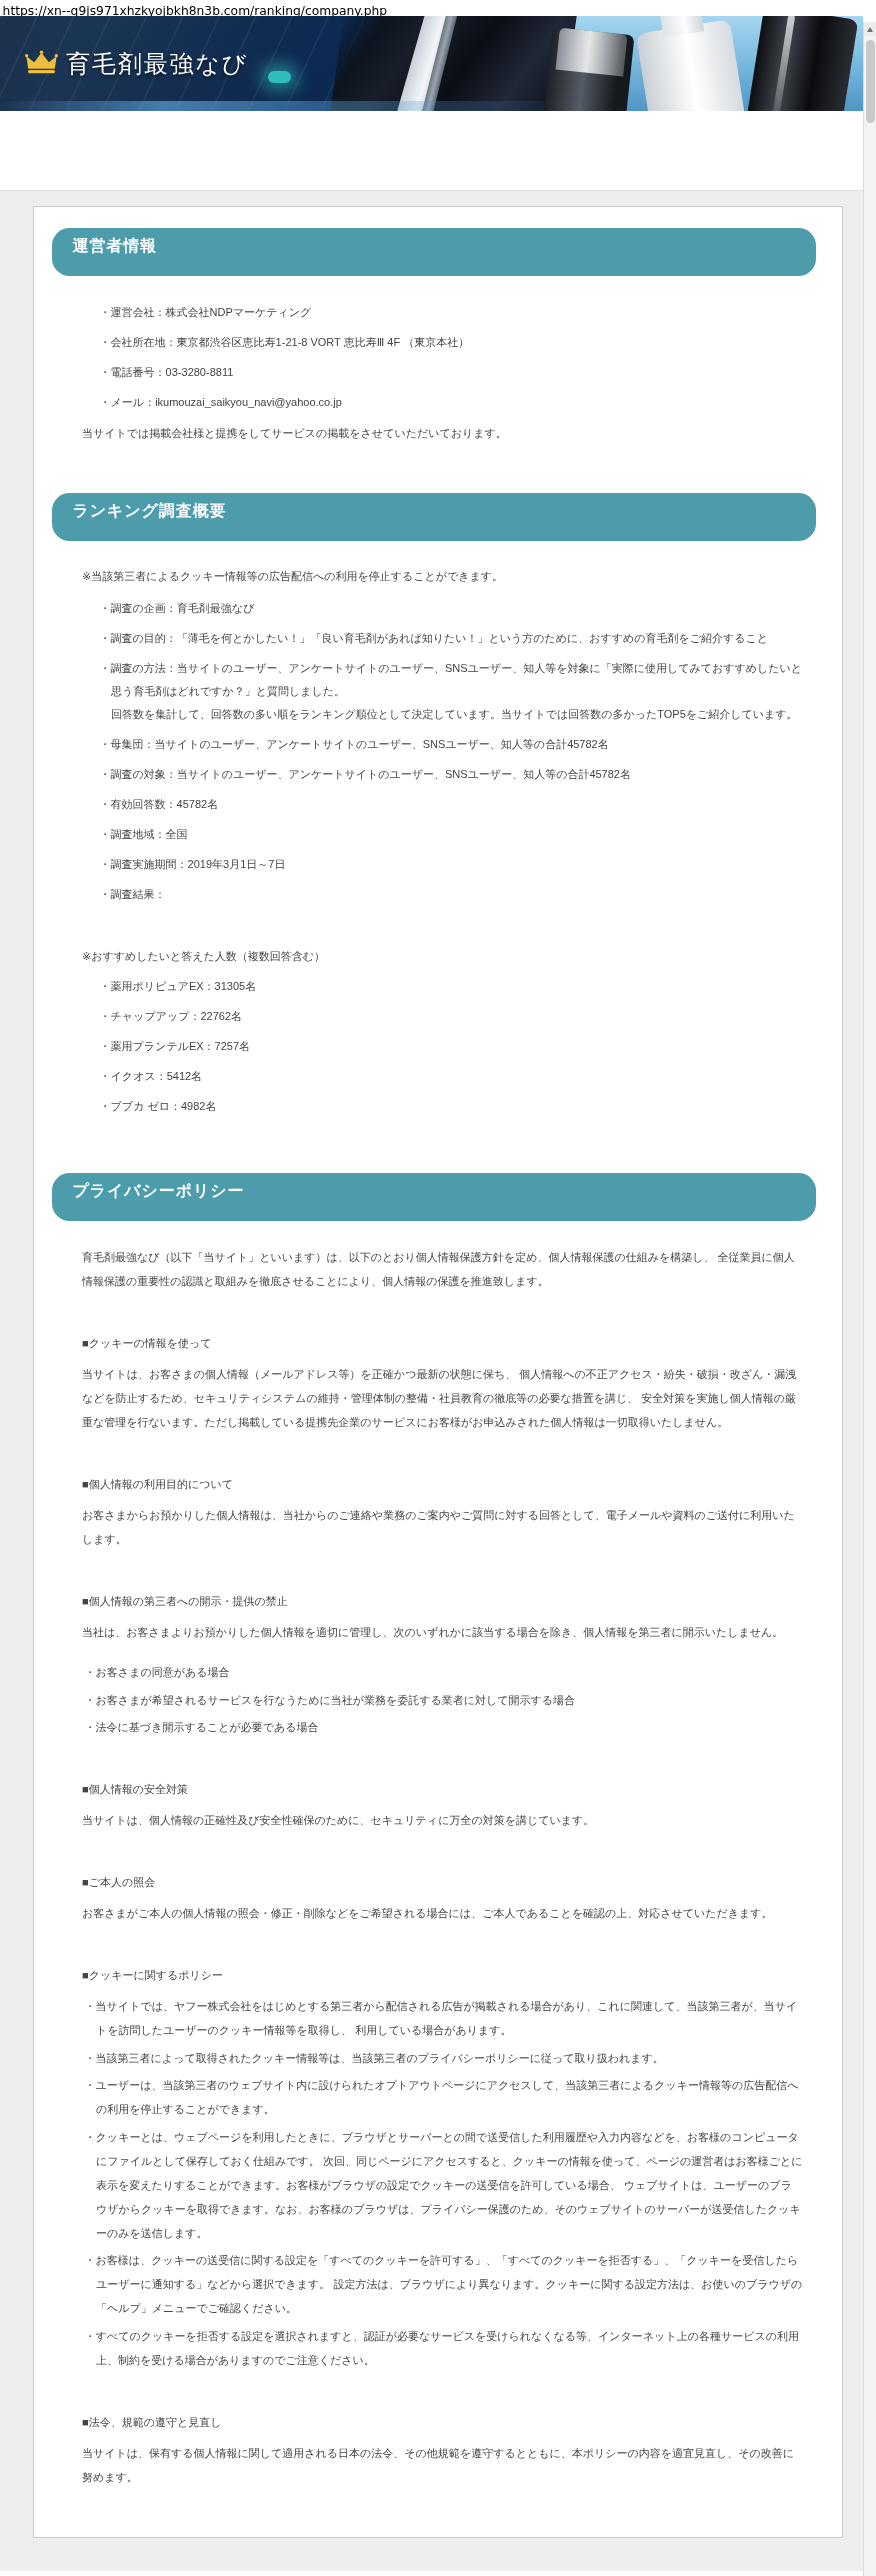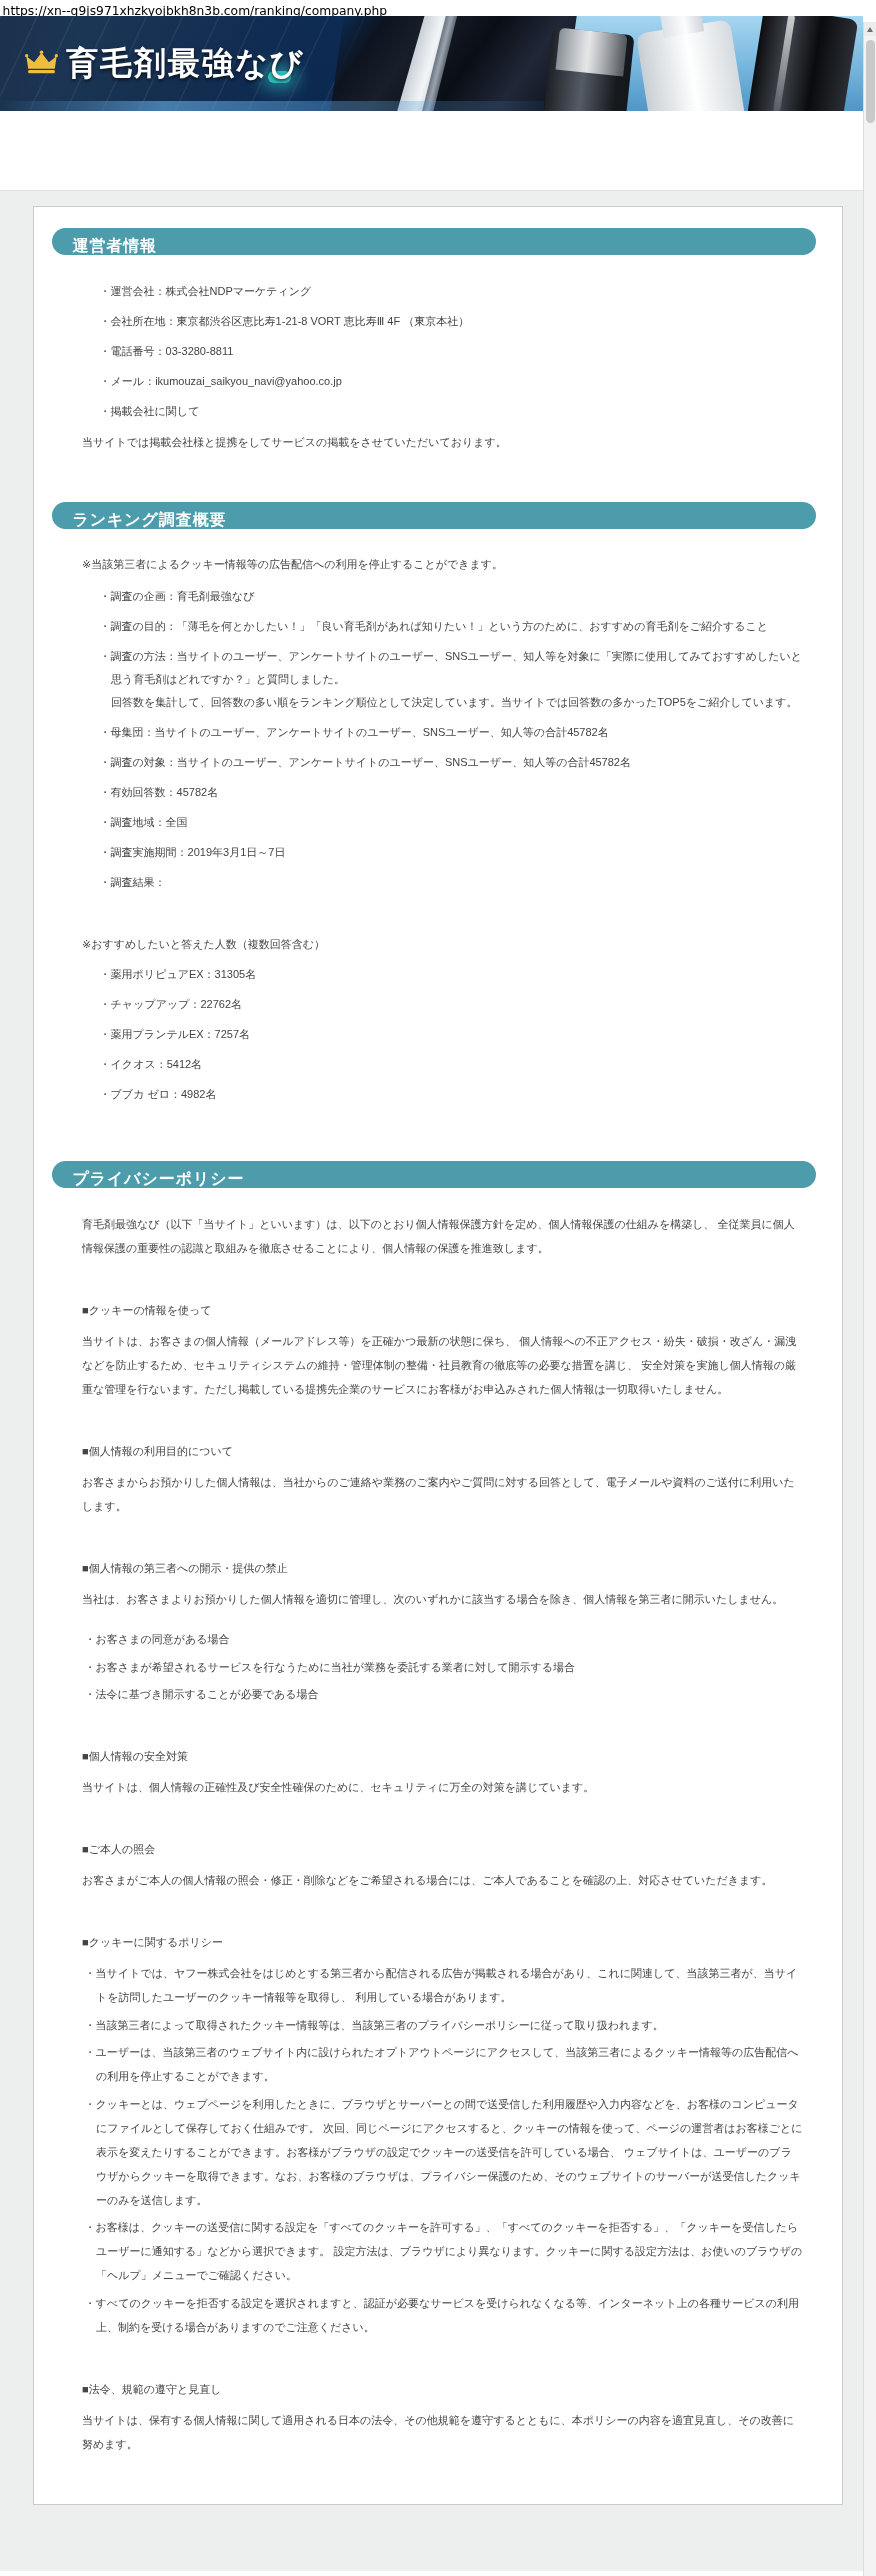--- a/index.html
+++ b/index.html
@@ -35,29 +35,29 @@
   .bottle-white .nozzle { position:absolute; top:-26%; left:28%; width:44%; height:34%;
     background:linear-gradient(90deg,#dde2e6,#fbfcfd 55%,#cfd5d9); border-radius:5.3px 5.3px 1.8px 1.8px; }
   .bottle-black { left:87.5%; width:11%; top:-4%; bottom:-16%;
     background:linear-gradient(90deg,#0c0d10,#40454d 30%,#0a0b0e 62%,#2a2e34 100%); border-radius:8.8px; transform:rotate(9deg); }
   .bottle-black .shine { position:absolute; top:4%; bottom:4%; left:26%; width:8%;
     background:linear-gradient(180deg, rgba(255,255,255,0.75), rgba(255,255,255,0.1)); border-radius:3.5px; }
   .banner-band { position:absolute; bottom:0; left:0; width:63%; height:10.5px;
     background:linear-gradient(90deg, rgba(90,170,230,0.0), rgba(110,190,250,0.55) 30%, rgba(40,90,150,0.15)); }
   .banner-title { position:absolute; left:24.5px; top:50%; transform:translateY(-50%);
     display:flex; align-items:center; gap:8.8px; cursor:pointer; }
-  .banner-title .t { color:#ffffff; font-size:32px; font-weight:bold; letter-spacing:1.8px;
+  .banner-title .t { color:#ffffff; font-size:24px; font-weight:normal; letter-spacing:1.8px;
     text-shadow:0 1.8px 3.5px rgba(0,0,0,0.65); }
   
   .white-gap { height:79px; background:#ffffff; }
   
   .page-bg { background:#edefee; border-top:0.9px solid #dfe1e1; min-height:2381px; padding-top:15px; }
   .card { width:810px; margin:0 auto; background:#ffffff; border:0.9px solid #cccccc;
     padding:21px 0 48px 0; }
-  .sec-bar { margin:0 26px 0 17.5px; height:27px; line-height:35px; background:#4c9cac;
+  .sec-bar { margin:0 26px 0 17.5px; height:48px; line-height:35px; background:#4c9cac;
     border-radius:17.5px; color:#ffffff; font-size:16px; font-weight:bold; padding-left:21px; letter-spacing:0.9px; }
   .sec-content { padding:24.5px 39px 0 48px; color:#444444; font-size:11px; }
   .list-item { line-height:23px; margin-bottom:7px; padding-left:29px; text-indent:-11.4px; white-space:pre-line; }
   .note-para { line-height:23px; margin-top:8px; }
   .lead-para { line-height:23px; margin-bottom:8.8px; }
   .result-note { line-height:23px; margin-top:39px; margin-bottom:7px; }
   .sec-spacer { height:48px; }
   
   .pp-intro { line-height:24px; }
   .pp-block { margin-top:39px; }
@@ -114,21 +114,20 @@
 
 <div class="page-bg">
   <div class="card">
 
     <div class="sec-bar">運営者情報</div>
     <div class="sec-content">
       <div class="list-item">・運営会社：株式会社NDPマーケティング</div>
       <div class="list-item">・会社所在地：東京都渋谷区恵比寿1-21-8 VORT 恵比寿Ⅲ 4F （東京本社）</div>
       <div class="list-item">・電話番号：03-3280-8811</div>
       <div class="list-item">・メール：ikumouzai_saikyou_navi@yahoo.co.jp</div>
-      <div class="list-item">・掲載会社に関して</div>
       <p class="note-para">当サイトでは掲載会社様と提携をしてサービスの掲載をさせていただいております。</p>
     </div>
     <div class="sec-spacer"></div>
 
     <div class="sec-bar">ランキング調査概要</div>
     <div class="sec-content">
       <p class="lead-para">※当該第三者によるクッキー情報等の広告配信への利用を停止することができます。</p>
       <div class="list-item">・調査の企画：育毛剤最強なび</div>
       <div class="list-item">・調査の目的：「薄毛を何とかしたい！」「良い育毛剤があれば知りたい！」という方のために、おすすめの育毛剤をご紹介すること</div>
       <div class="list-item">・調査の方法：当サイトのユーザー、アンケートサイトのユーザー、SNSユーザー、知人等を対象に「実際に使用してみておすすめしたいと思う育毛剤はどれですか？」と質問しました。

